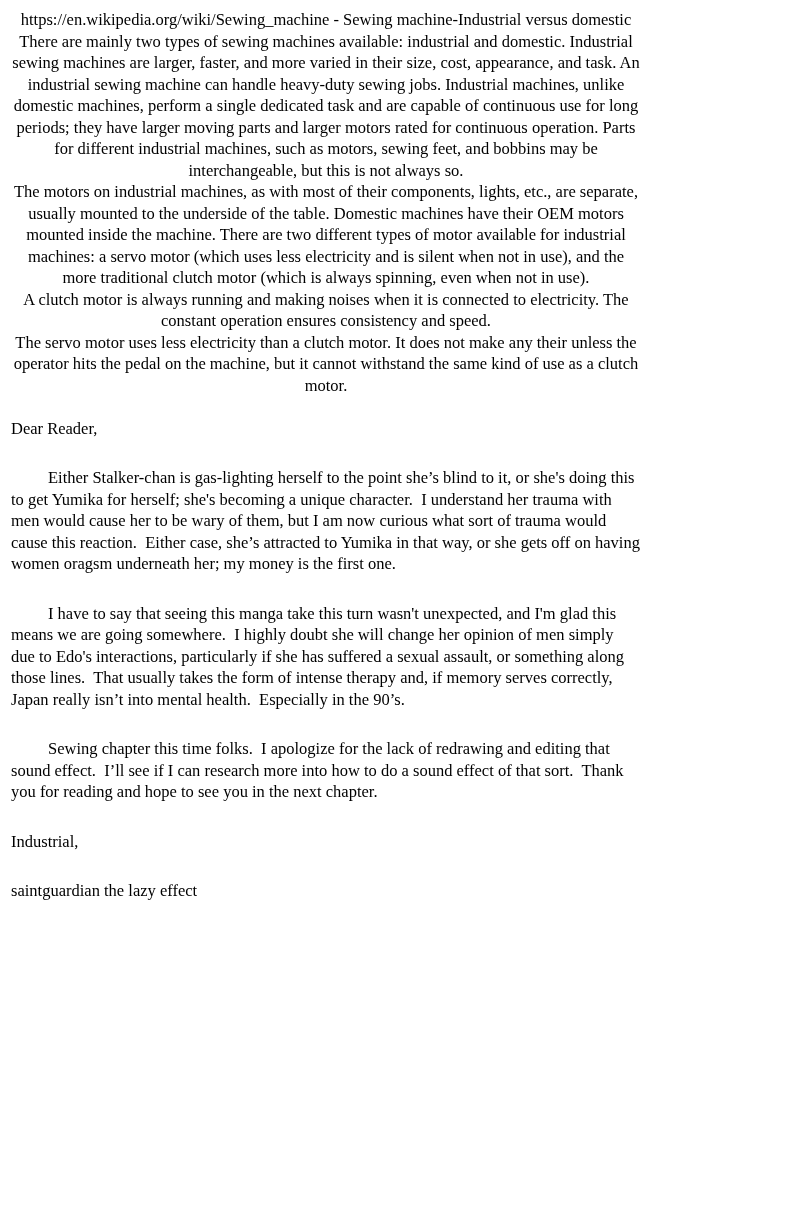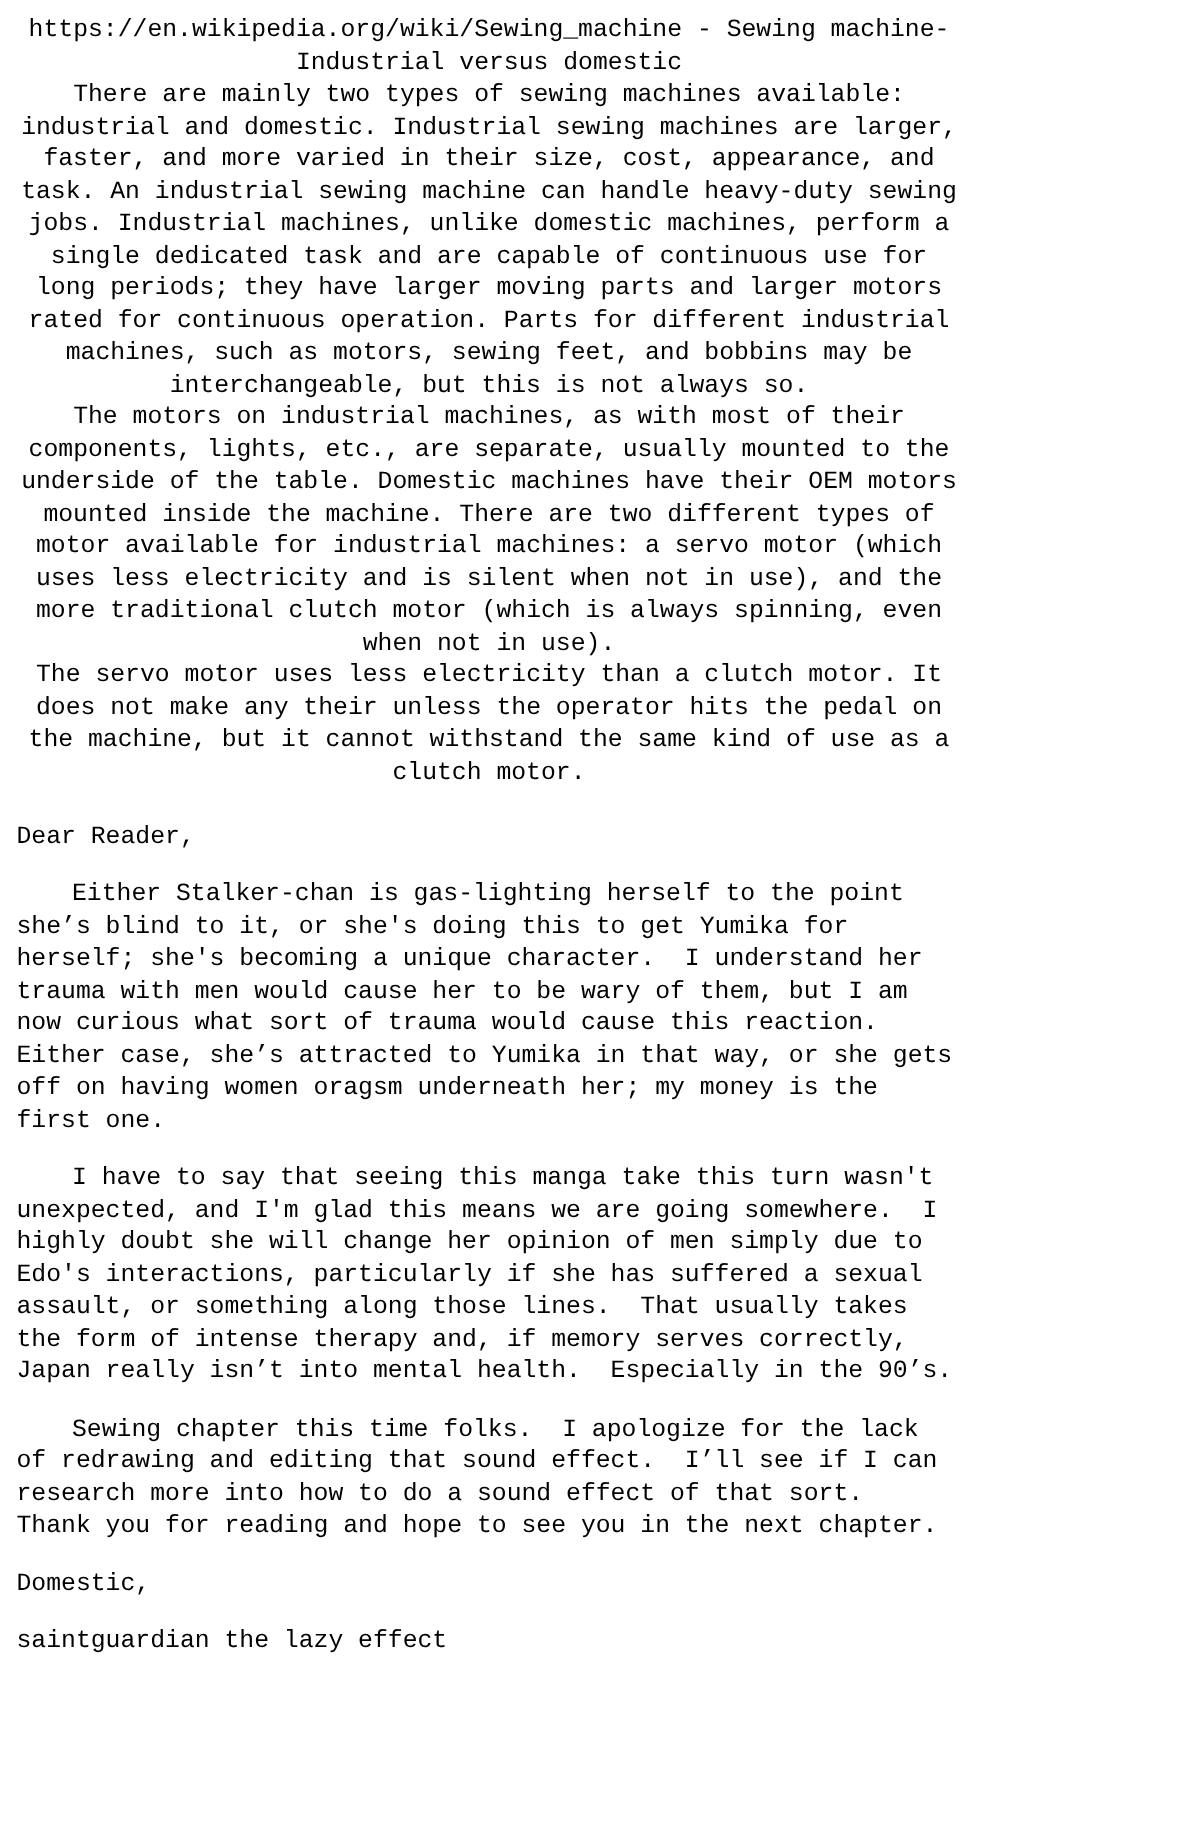--- a/index.html
+++ b/index.html
@@ -15,45 +15,45 @@
     font-size: 16.5px;
     line-height: 21.5px;
     overflow: hidden;
   }
   .page {
     box-sizing: border-box;
     width: 652px;
     height: 1224px;
     padding: 9px 11px 0 11px;
     background: #ffffff;
-    font-family: Liberation Mono, monospace;
   }
   p {
     margin: 0;
     white-space: pre-wrap;
   }
   .center { text-align: center; }
   .letter-section { margin-top: 21.5px; }
-  .gap { margin-top: 17px; }
+  .gap { margin-top: 28px; }
   .indent { text-indent: 37px; }
 </style>
 </head>
 <body>
 
 <div class="page">
 
   <section class="article-section">
     <p class="center">https://en.wikipedia.org/wiki/Sewing_machine - Sewing machine-Industrial versus domestic</p>
     <p class="center">There are mainly two types of sewing machines available: industrial and domestic. Industrial sewing machines are larger, faster, and more varied in their size, cost, appearance, and task. An industrial sewing machine can handle heavy-duty sewing jobs. Industrial machines, unlike domestic machines, perform a single dedicated task and are capable of continuous use for long periods; they have larger moving parts and larger motors rated for continuous operation. Parts for different industrial machines, such as motors, sewing feet, and bobbins may be interchangeable, but this is not always so.</p>
     <p class="center">The motors on industrial machines, as with most of their components, lights, etc., are separate, usually mounted to the underside of the table. Domestic machines have their OEM motors mounted inside the machine. There are two different types of motor available for industrial machines: a servo motor (which uses less electricity and is silent when not in use), and the more traditional clutch motor (which is always spinning, even when not in use).</p>
+    <p class="center">A clutch motor is always running and making noises when it is connected to electricity. The constant operation ensures consistency and speed.</p>
     <p class="center">The servo motor uses less electricity than a clutch motor. It does not make any their unless the operator hits the pedal on the machine, but it cannot withstand the same kind of use as a clutch motor.</p>
   </section>
 
   <section class="letter-section">
     <p>Dear Reader,</p>
     <p class="gap indent">Either Stalker-chan is gas-lighting herself to the point she’s blind to it, or she's doing this to get Yumika for herself; she's becoming a unique character.  I understand her trauma with men would cause her to be wary of them, but I am now curious what sort of trauma would cause this reaction.  Either case, she’s attracted to Yumika in that way, or she gets off on having women oragsm underneath her; my money is the first one.</p>
     <p class="gap indent">I have to say that seeing this manga take this turn wasn't unexpected, and I'm glad this means we are going somewhere.  I highly doubt she will change her opinion of men simply due to Edo's interactions, particularly if she has suffered a sexual assault, or something along those lines.  That usually takes the form of intense therapy and, if memory serves correctly, Japan really isn’t into mental health.  Especially in the 90’s.</p>
     <p class="gap indent">Sewing chapter this time folks.  I apologize for the lack of redrawing and editing that sound effect.  I’ll see if I can research more into how to do a sound effect of that sort.  Thank you for reading and hope to see you in the next chapter.</p>
-    <p class="gap">Domestic,</p>
+    <p class="gap">Industrial,</p>
     <p class="gap">saintguardian the lazy effect</p>
   </section>
 
 </div>
 
 </body></html>

